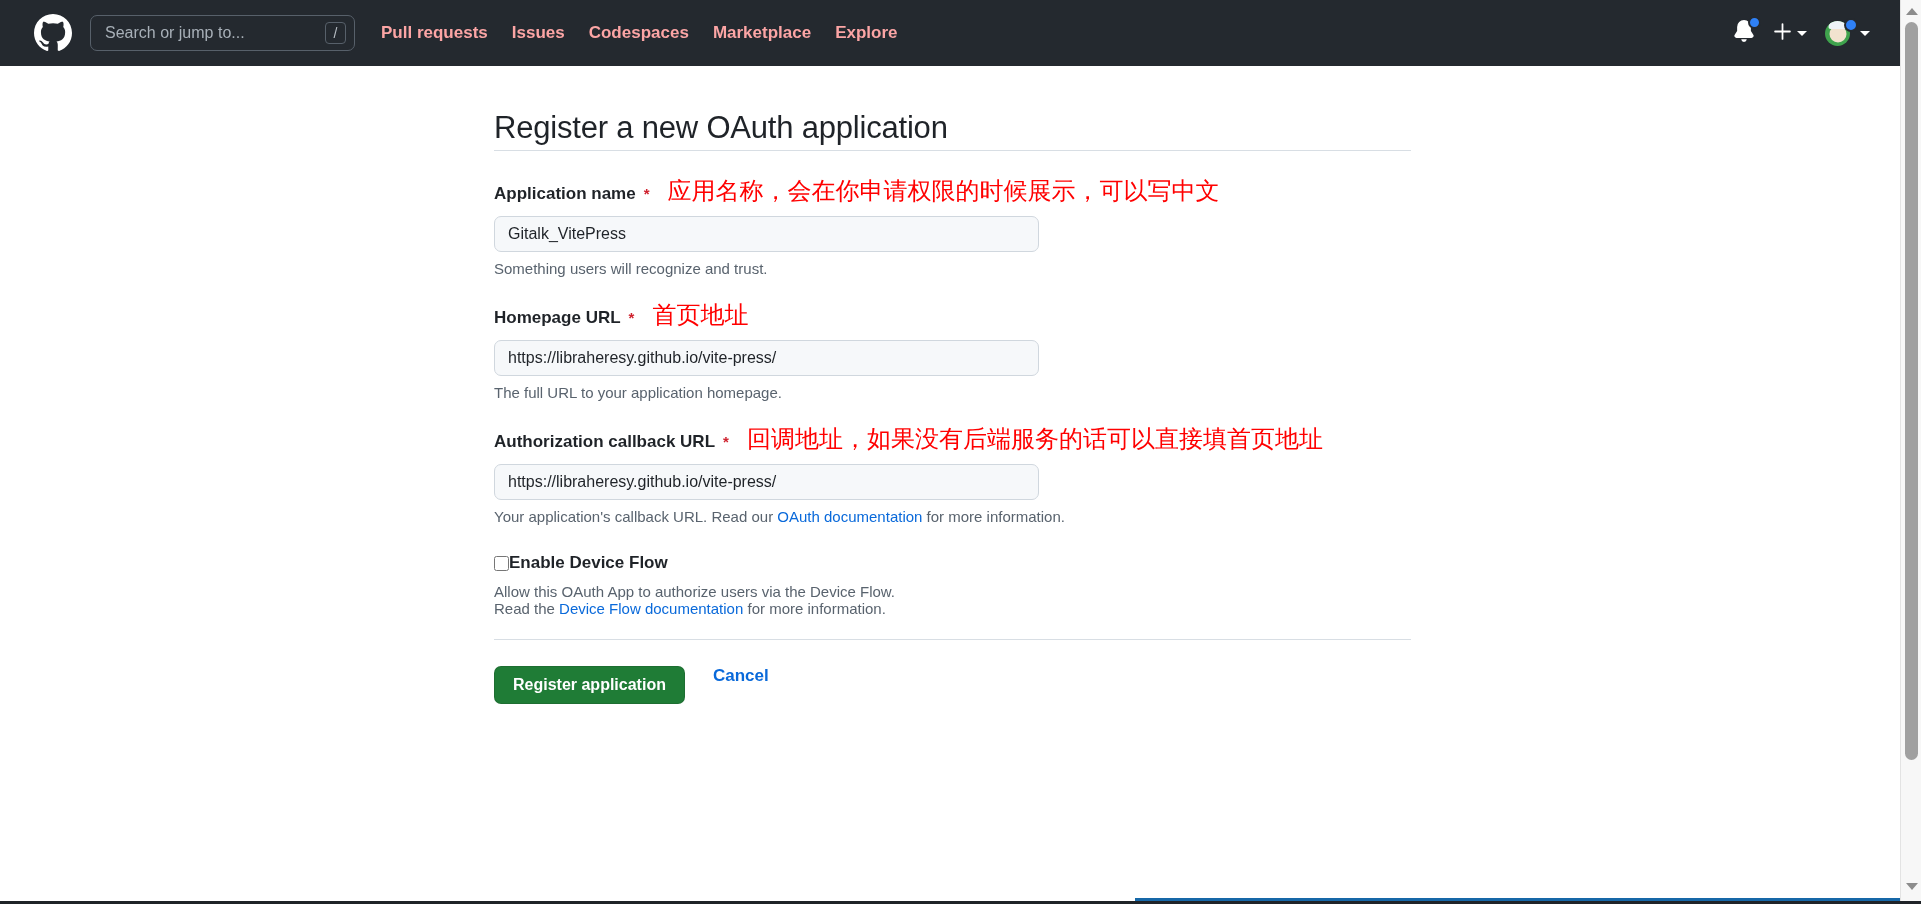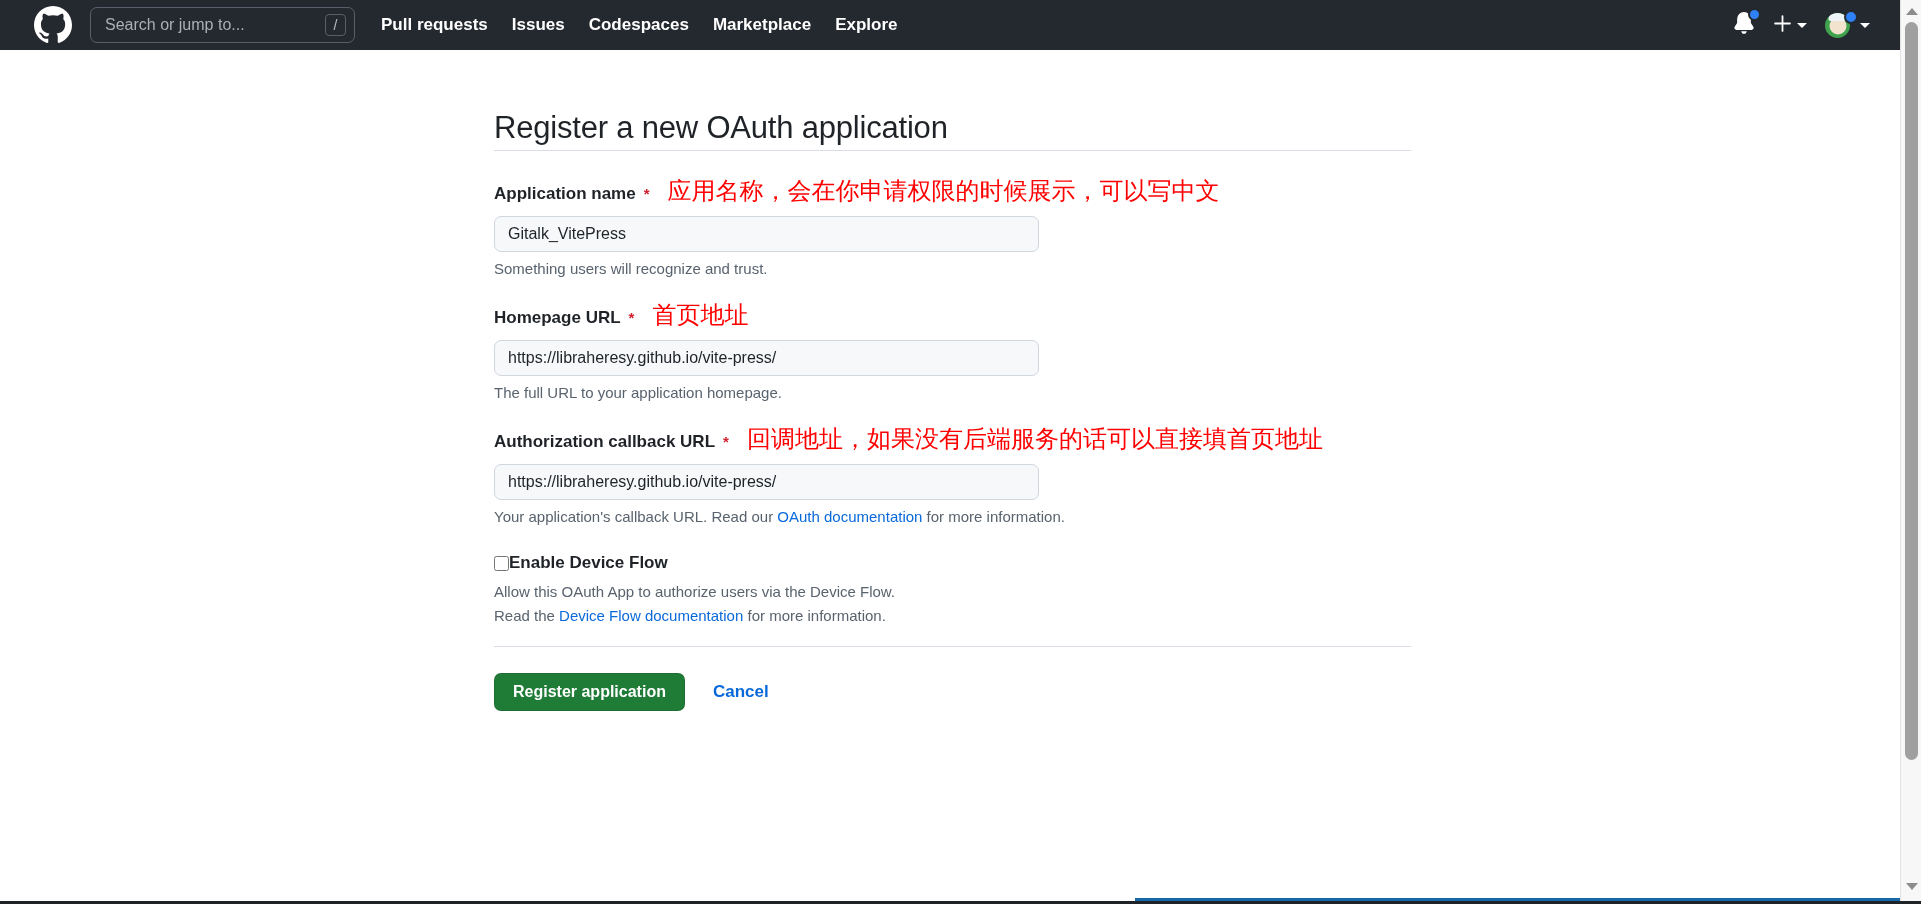--- a/index.html
+++ b/index.html
@@ -18,21 +18,21 @@
     background: #ffffff;
     border-bottom: 3px solid #1f2328;
     overflow: hidden;
   }
 
   
   .gh-header {
     position: absolute;
     top: 0; left: 0;
     width: 1900px;
-    height: 50px;
+    height: 66px;
     background: #24292f;
     display: flex;
     align-items: center;
     padding: 0 22px 0 34px;
   }
   .gh-logo {
     width: 38px; height: 38px;
     flex: 0 0 auto;
     margin-right: 18px;
     display: flex; align-items: center; justify-content: center;
@@ -71,21 +71,21 @@
     font-family: "Liberation Sans", sans-serif;
   }
 
   .gh-nav {
     display: flex;
     align-items: center;
     margin-left: 26px;
     gap: 24px;
   }
   .gh-nav a {
-    color: #ffffff;
+    color: #fca5a5;
     font-size: 17px;
     font-weight: 600;
     text-decoration: none;
     white-space: nowrap;
     font-family: "Liberation Sans", sans-serif;
   }
 
   .header-right {
     margin-left: auto;
     display: flex;
@@ -247,26 +247,25 @@
     width: 15px; height: 15px;
     margin: 0;
     accent-color: #0969da;
   }
   .checkbox-label {
     font-size: 17px;
     font-weight: 600;
     color: #1f2328;
     font-family: "Liberation Sans", sans-serif;
   }
-  .device-help { font-size: 15px; color: #59636e; margin-top: 7px; font-family: "Liberation Sans", sans-serif; }
+  .device-help { font-size: 15px; color: #59636e; font-family: "Liberation Sans", sans-serif; }
   .device-help a { color: #0969da; text-decoration: none; }
 
   .actions {
     display: flex;
-    align-items: center;
     gap: 28px;
   }
   .btn-primary {
     background: #1f7c36;
     border: 1px solid rgba(27,31,36,0.15);
     border-radius: 7px;
     color: #ffffff;
     font-size: 16px;
     font-weight: 600;
     padding: 0 18px;

